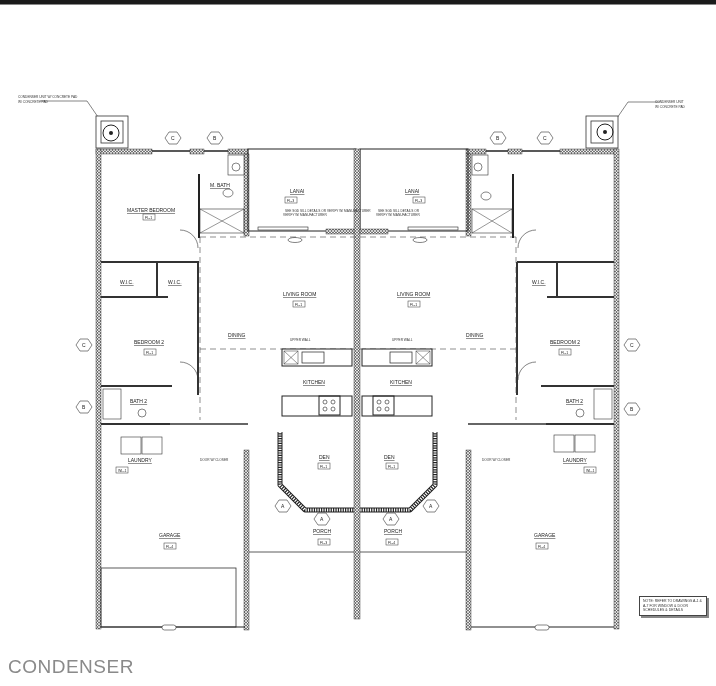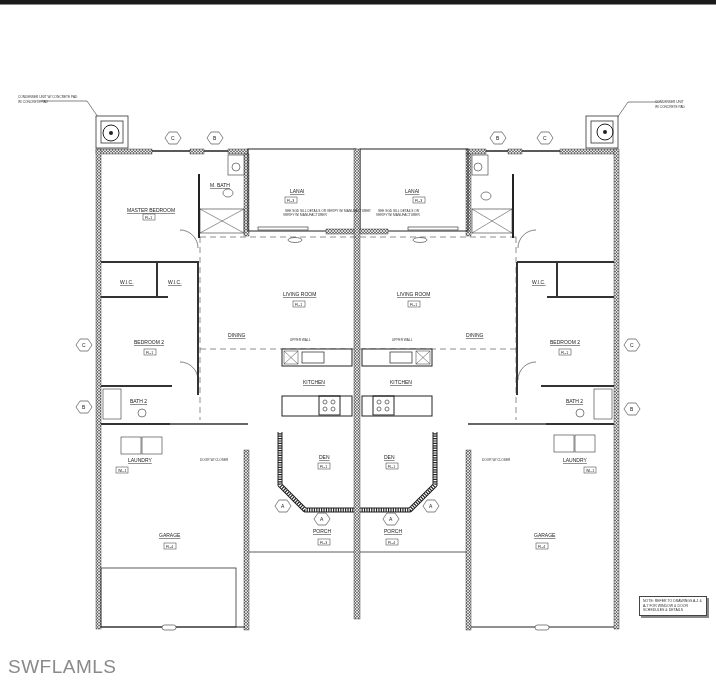--- a/index.html
+++ b/index.html
@@ -263,13 +263,13 @@
   <text x="378" y="212" class="tiny">SEE SGD SILL DETAILS OR</text>
   <text x="376" y="216" class="tiny">VERIFY W/ MANUFACTURER</text>
   <text x="290" y="341" class="tiny">UPPER WALL</text>
   <text x="392" y="341" class="tiny">UPPER WALL</text>
   <text x="200" y="461" class="tiny">DOOR W/ CLOSER</text>
   <text x="482" y="461" class="tiny">DOOR W/ CLOSER</text>
 </svg>
 
 <div class="note">NOTE: REFER TO DRAWINGS A-1 &amp; A-7 FOR WINDOW &amp; DOOR SCHEDULES &amp; DETAILS</div>
 
-<div class="watermark">SWFLAMLS</div>
+<div class="watermark">CONDENSER</div>
 
 </body></html>

